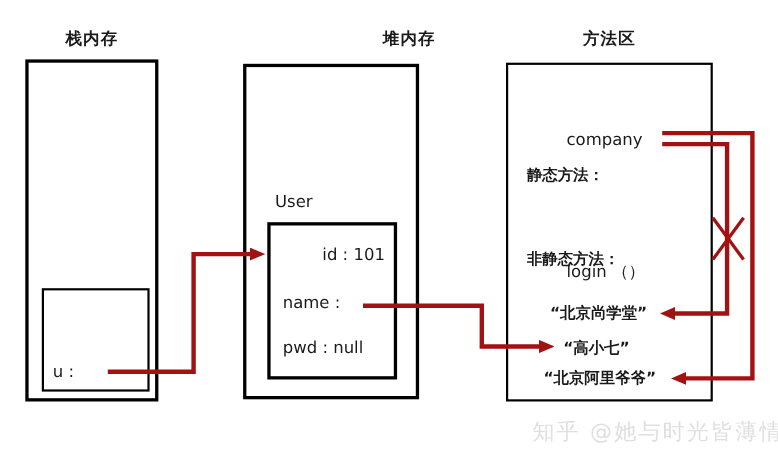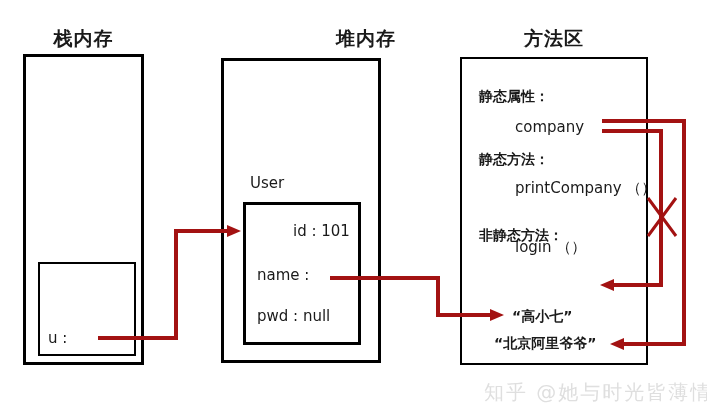--- a/index.html
+++ b/index.html
@@ -7,21 +7,21 @@
     --box-border:#000000;
     --watermark:#dfdfdf;
     --background:#ffffff;
     --text:#1a1a1a;
   }
   html,body{margin:0;padding:0;}
   body{background:var(--background);font-family:"DejaVu Sans","Liberation Sans",sans-serif;}
   #canvas{position:relative;width:707px;height:420px;background:var(--background);overflow:hidden;}
   .box{position:absolute;border:3px solid var(--box-border);box-sizing:border-box;background:transparent;}
   .box.thin{border-width:2px;}
-  .section-title{position:absolute;font-size:19px;font-weight:bold;color:var(--text);text-align:center;letter-spacing:1px;}
+  .section-title{position:absolute;font-size:15px;font-weight:bold;color:var(--text);text-align:center;letter-spacing:1px;}
   .label{position:absolute;font-size:15px;color:var(--text);white-space:nowrap;}
   .heading{position:absolute;font-size:14px;font-weight:bold;color:var(--text);white-space:nowrap;}
   .mono-item{position:absolute;font-size:15px;color:var(--text);white-space:nowrap;}
   .qstring{position:absolute;font-size:14px;font-weight:bold;color:var(--text);white-space:nowrap;}
   #arrows{position:absolute;left:0;top:0;z-index:5;pointer-events:none;}
   .redline{stroke:var(--arrow-red);stroke-width:4;fill:none;}
   .redline.thin{stroke-width:3;}
   .arrowhead{fill:var(--arrow-red);}
   .watermark{position:absolute;font-size:20px;color:var(--watermark);white-space:nowrap;letter-spacing:2px;}
 </style>
@@ -39,29 +39,28 @@
   <div class="box" style="left:221px;top:58px;width:160px;height:305px;"></div>
   <div class="label" style="left:250px;top:174px;">User</div>
   <div class="box" style="left:243px;top:202px;width:118px;height:143px;"></div>
   <div class="label" style="left:257px;top:222px;margin-left:36px;">id : 101</div>
   <div class="label" style="left:257px;top:266px;">name :</div>
   <div class="label" style="left:257px;top:307px;text-align:right;">pwd : null</div>
 
   <div class="section-title" style="left:460px;top:26px;width:188px;">方法区</div>
   <div class="box thin" style="left:460px;top:57px;width:188px;height:308px;"></div>
 
-  <div class="heading" style="left:479px;top:88px;">静态属性：</div>
   <div class="mono-item" style="left:515px;top:118px;">company</div>
 
   <div class="heading" style="left:479px;top:151px;">静态方法：</div>
-  <div class="mono-item" style="left:515px;top:179px;">printCompany （）</div>
 
   <div class="heading" style="left:479px;top:227px;">非静态方法：</div>
   <div class="mono-item" style="left:515px;top:238px;">login （）</div>
 
+  <div class="qstring" style="left:500px;top:276px;">“北京尚学堂”</div>
   <div class="qstring" style="left:512px;top:308px;">“高小七”</div>
   <div class="qstring" style="left:494px;top:335px;">“北京阿里爷爷”</div>
 
   <svg id="arrows" width="707" height="420" viewBox="0 0 707 420">
     <defs>
       <marker id="ah" markerUnits="userSpaceOnUse" markerWidth="14" markerHeight="12" refX="2" refY="6" orient="auto">
         <polygon points="0,0 14,6 0,12" class="arrowhead"></polygon>
       </marker>
     </defs>
     <path class="redline" d="M 98 338 L 176 338 L 176 231 L 229 231" marker-end="url(#ah)"></path>

